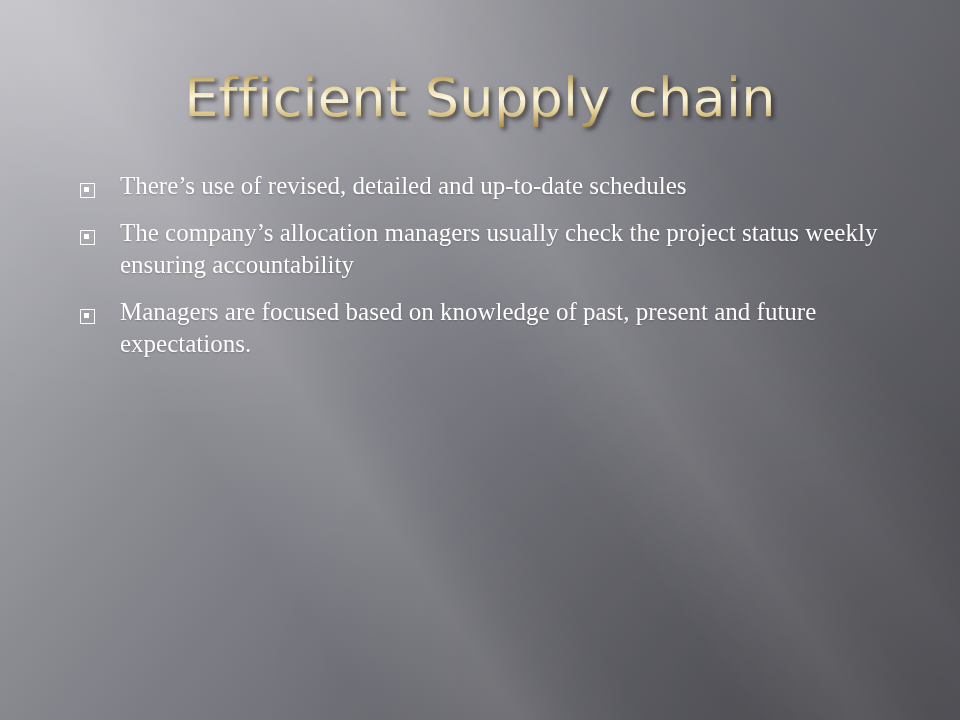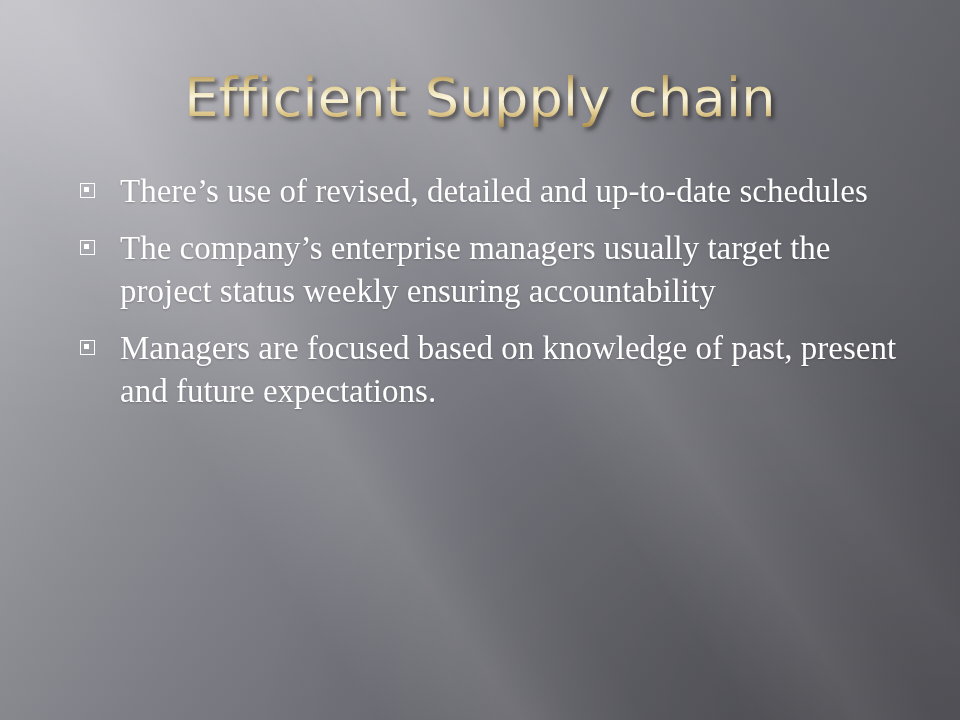--- a/index.html
+++ b/index.html
@@ -127,21 +127,21 @@
     list-style: none;
     margin: 0;
     padding: 0;
   }
 
   .bullet-item {
     position: relative;
     padding-left: 46px;
     margin: 0 0 14px 0;
     color: #ffffff;
-    font-size: 33px;
+    font-size: 25px;
     line-height: 1.30;
     text-shadow: 0 1px 2px rgba(0,0,0,0.22);
   }
 
   .bullet-item:last-child { margin-bottom: 0; }
 
   .bullet-marker {
     position: absolute;
     left: 6px;
     top: 13px;
@@ -182,21 +182,21 @@
     <ul id="bullet-list">
 
       <li class="bullet-item">
         <span class="bullet-marker"></span>
         <span class="bullet-text">There’s use of revised, detailed and up-to-date schedules</span>
       </li>
 
 
       <li class="bullet-item">
         <span class="bullet-marker"></span>
-        <span class="bullet-text">The company’s enterprise managers usually target the project status weekly ensuring accountability</span>
+        <span class="bullet-text">The company’s allocation managers usually check the project status weekly ensuring accountability</span>
       </li>
 
       <li class="bullet-item">
         <span class="bullet-marker"></span>
         <span class="bullet-text">Managers are focused based on knowledge of past, present and future expectations.</span>
       </li>
 
     </ul>
 
   </div>

